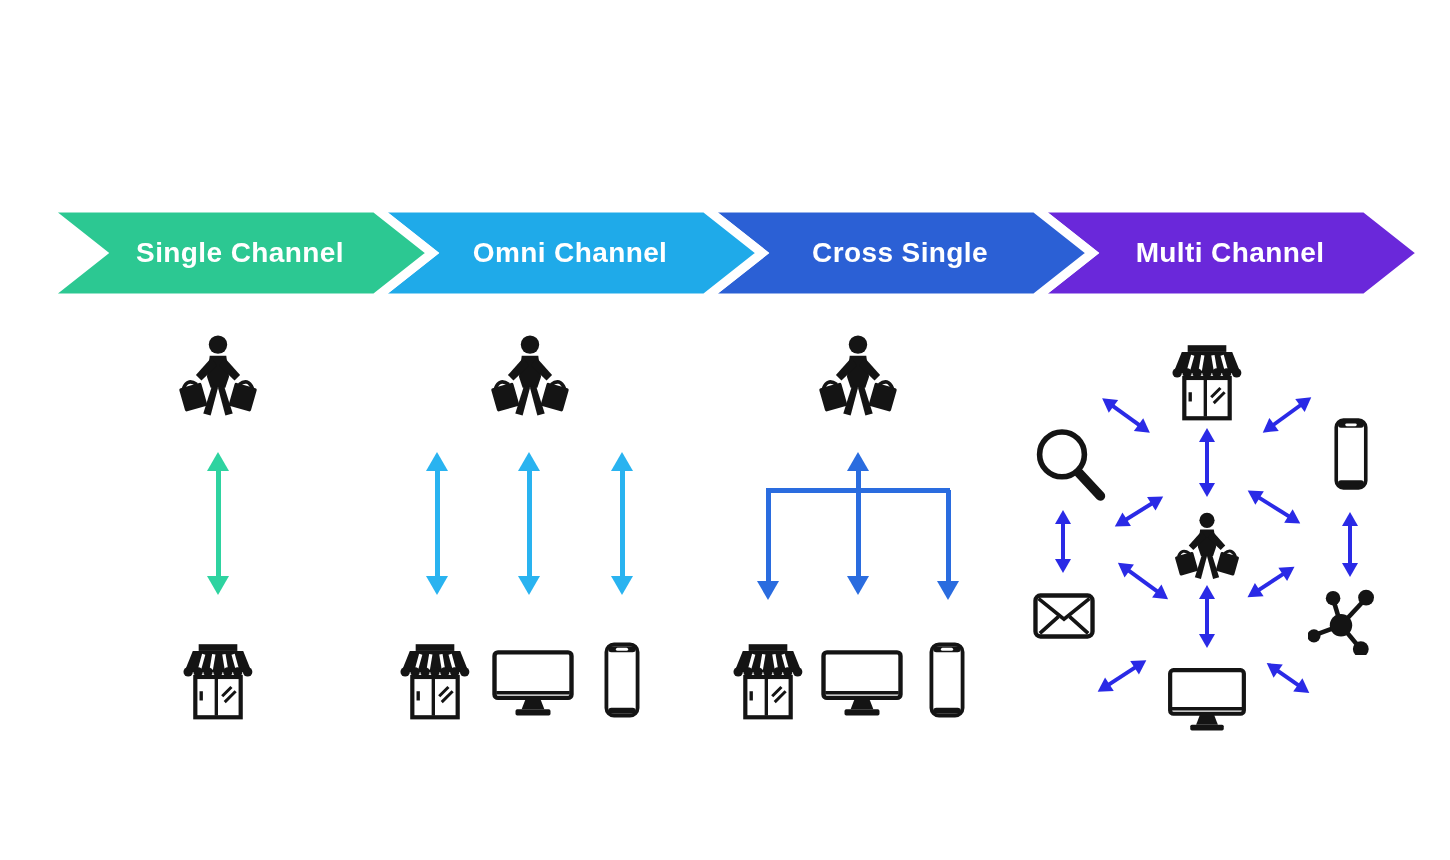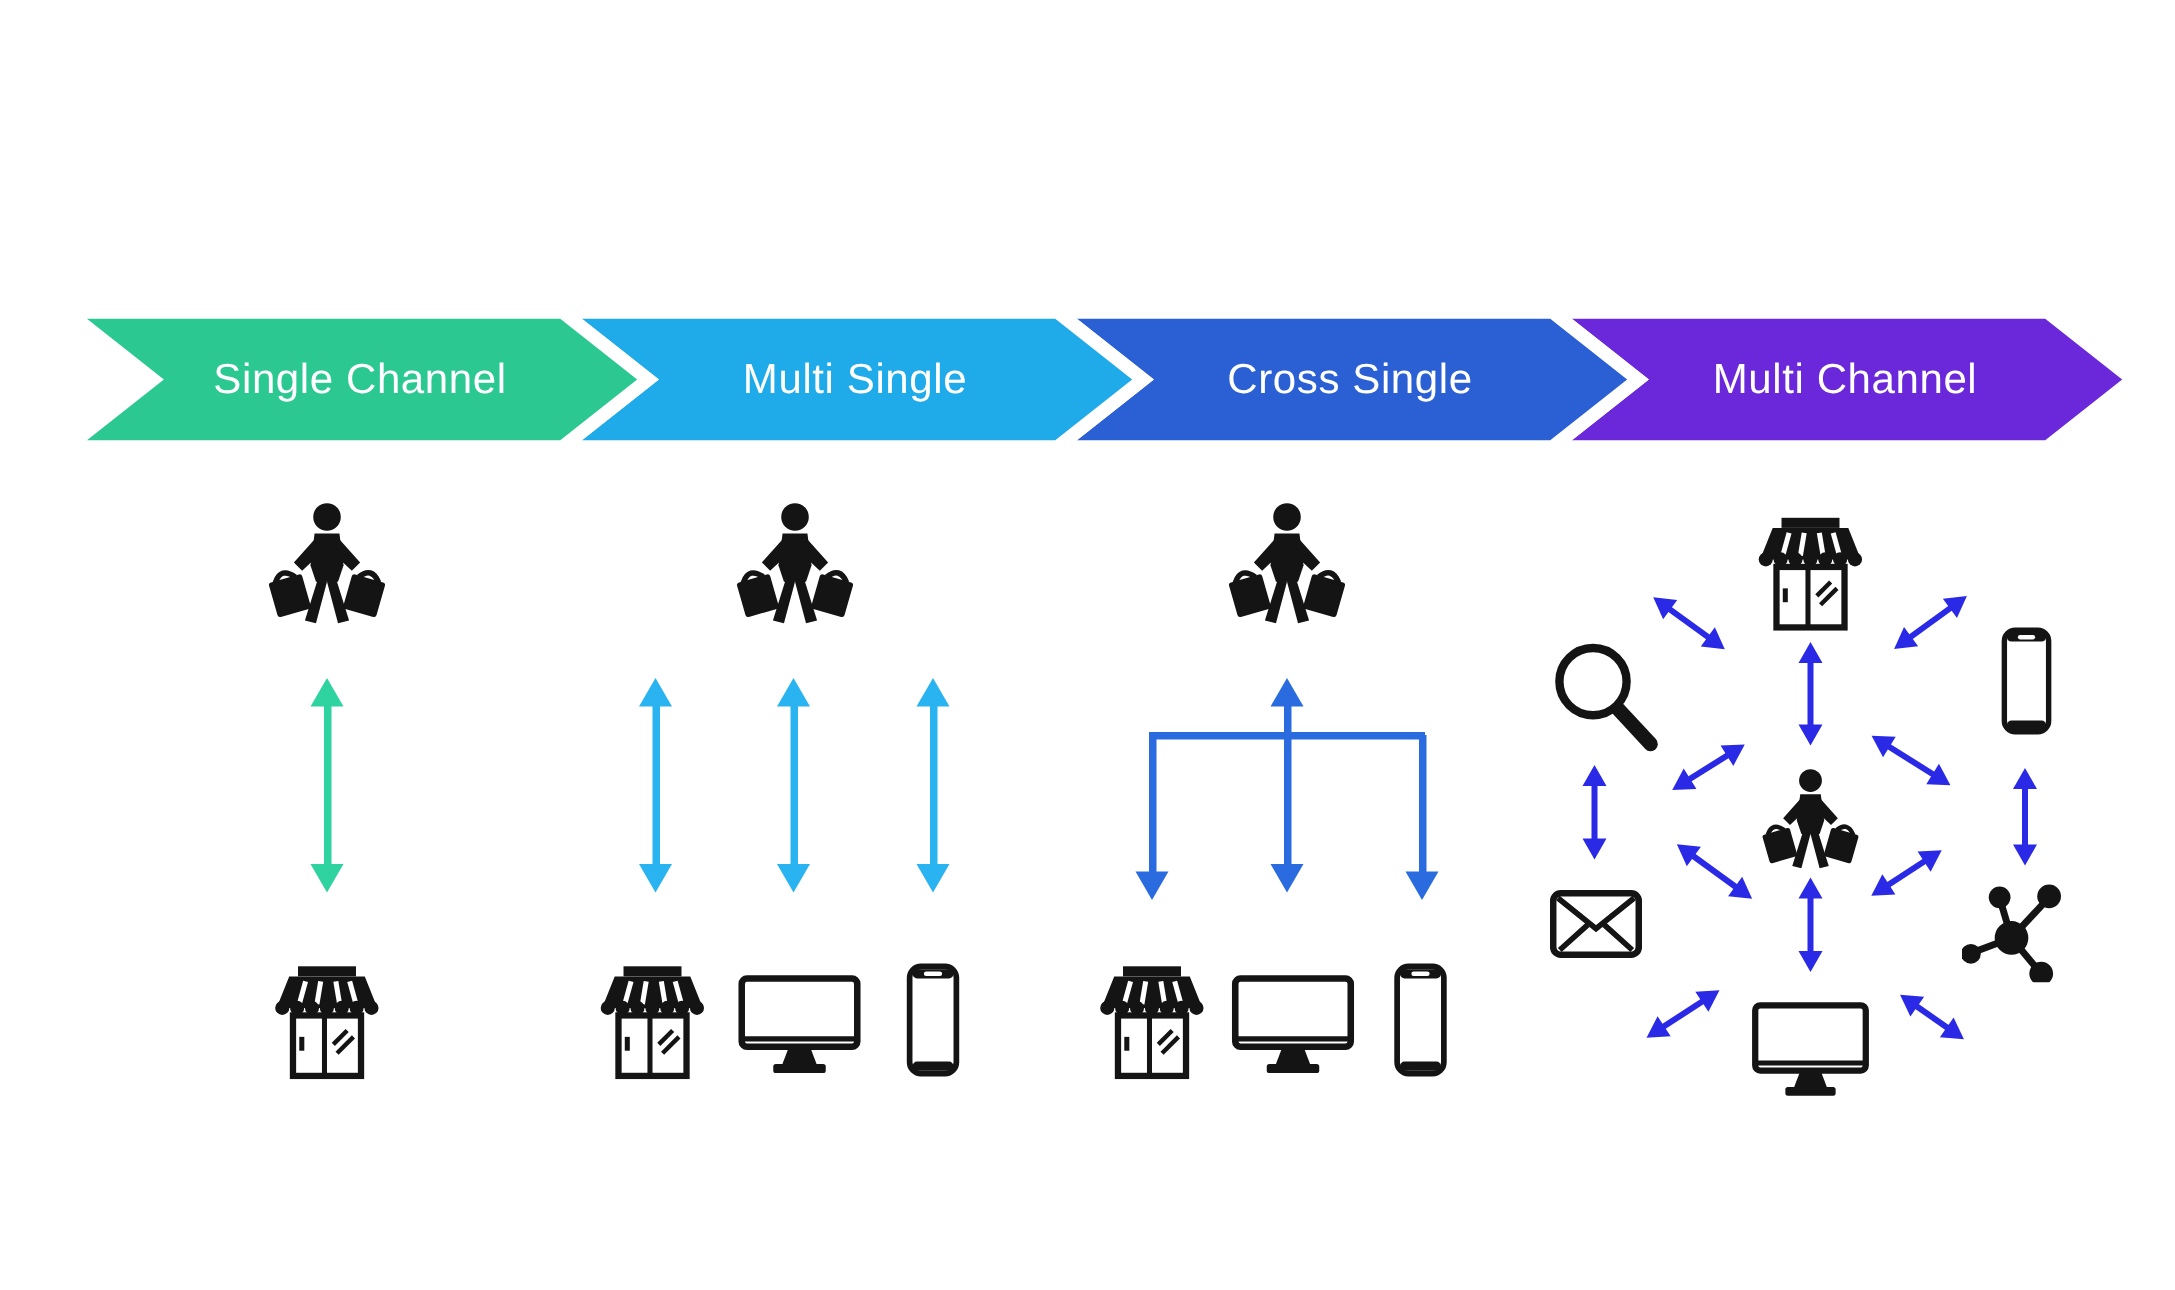--- a/index.html
+++ b/index.html
@@ -1,20 +1,20 @@
 <!DOCTYPE html>
 <html><head>
 <meta charset="utf-8">
 <style>
   html,body{margin:0;padding:0;background:#fff;width:1450px;height:860px;overflow:hidden;
             font-family:"Liberation Sans", sans-serif;}
   .stage{position:relative;width:1450px;height:860px;background:#fff;}
   .ribbon{position:absolute;left:45px;top:208px;width:1377px;height:90px;}
   .banner-label{position:absolute;top:208px;height:90px;line-height:90px;width:310px;
-                text-align:center;color:#fff;font-size:28px;font-weight:400;letter-spacing:.4px;}
+                text-align:center;color:#fff;font-size:28px;font-weight:700;letter-spacing:.4px;}
   .col{position:absolute;inset:0;}
   .icon{position:absolute;color:#141414;}
   
   .darrow,.sarrow{position:absolute;}
   .darrow.lg{width:24px;}
   .darrow.lg .shaft{position:absolute;left:50%;margin-left:-2.5px;width:5px;top:14px;bottom:14px;background:var(--c);}
   .darrow.lg .head-top{position:absolute;top:0;left:50%;margin-left:-11px;width:0;height:0;
      border-left:11px solid transparent;border-right:11px solid transparent;border-bottom:19px solid var(--c);}
   .darrow.lg .head-bot{position:absolute;bottom:0;left:50%;margin-left:-11px;width:0;height:0;
      border-left:11px solid transparent;border-right:11px solid transparent;border-top:19px solid var(--c);}
@@ -118,21 +118,21 @@
 
 <div class="stage">
 
   <svg class="ribbon" viewBox="0 0 1377 90">
     <path d="M990,0 H1320 L1377,45 L1320,90 H990 L1047,45 Z" stroke="#fff" stroke-width="9" stroke-linejoin="miter" fill="#6a28da"></path>
     <path d="M660,0 H990 L1047,45 L990,90 H660 L717,45 Z" stroke="#fff" stroke-width="9" stroke-linejoin="miter" fill="#2b60d5"></path>
     <path d="M330,0 H660 L717,45 L660,90 H330 L387,45 Z" stroke="#fff" stroke-width="9" stroke-linejoin="miter" fill="#1faae9"></path>
     <path d="M0,0 H330 L387,45 L330,90 H0 L57,45 Z" stroke="#fff" stroke-width="9" stroke-linejoin="miter" fill="#2cc892"></path>
   </svg>
   <div class="banner-label" style="left:85px">Single Channel</div>
-  <div class="banner-label" style="left:415px">Multi Single</div>
+  <div class="banner-label" style="left:415px">Omni Channel</div>
   <div class="banner-label" style="left:745px">Cross Single</div>
   <div class="banner-label" style="left:1075px">Multi Channel</div>
 
   <div class="col" style="--c: #2ed3a0;">
     <svg class="icon" style="left:172px;top:333px;width:92px;height:95px">
         <use href="#i-shopper"></use>
       </svg>
     <div class="darrow lg" style="left:206px;top:452px;height:143px">
       <i class="head-top"></i>
         <i class="shaft"></i>

